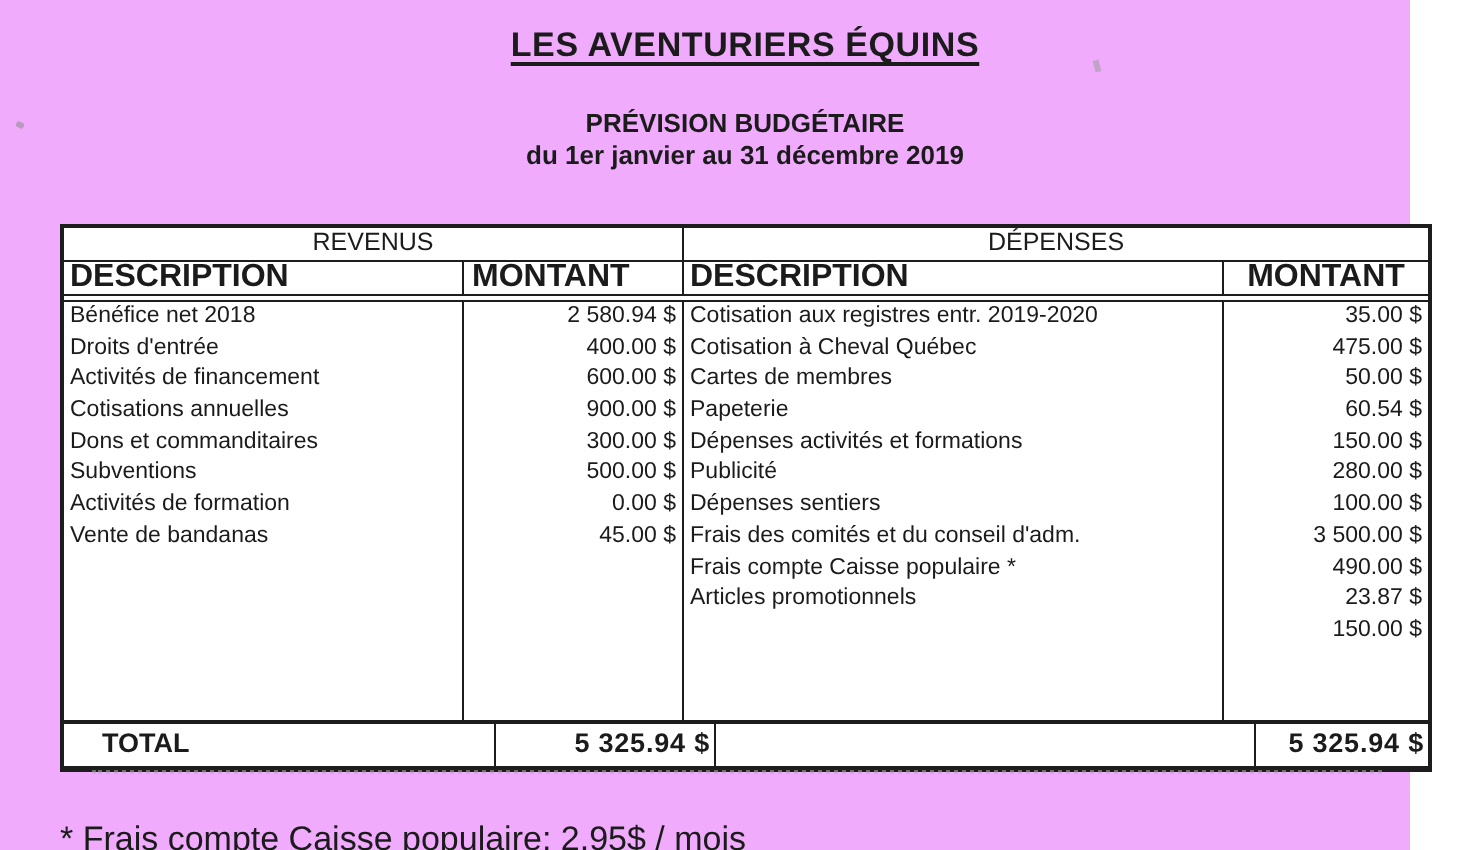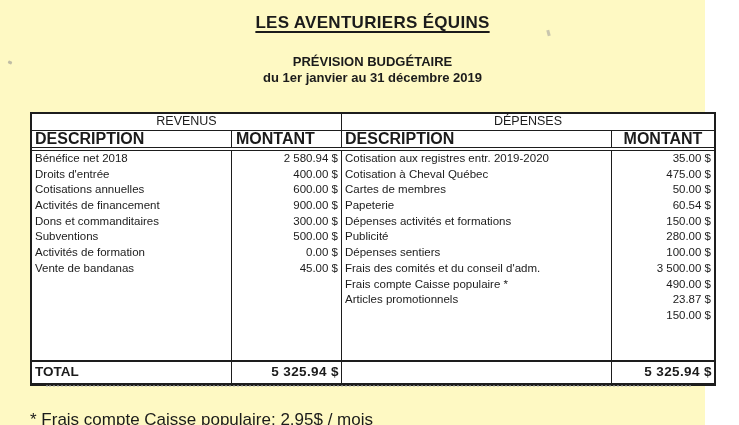--- a/index.html
+++ b/index.html
@@ -2,21 +2,21 @@
 <html><head>
 <meta charset="utf-8">
 <style>
   html,body { margin:0; padding:0; }
   body {
     width:739px; height:425px; overflow:hidden;
     background:#ffffff; color:#1b1b1b;
     font-family:"Liberation Sans", sans-serif;
     -webkit-font-smoothing:antialiased;
   }
-  .sheet { position:relative; width:705px; height:425px; background:#fef9c3; }
+  .sheet { position:relative; width:705px; height:425px; background:#f0abfc; }
 
   
   .doc-title {
     position:absolute; top:13px; left:0; width:745px;
     text-align:center; font-weight:bold; font-size:17px; letter-spacing:.3px;
     text-decoration:underline; text-decoration-thickness:2px; text-underline-offset:3px;
   }
   .doc-subtitle {
     position:absolute; top:54px; left:0; width:745px;
     text-align:center; font-weight:bold; font-size:13px;
@@ -50,21 +50,21 @@
   .hrow2 .c3 { padding-left:3px; }
   .hrow2 .c4 { text-align:center; }
 
   .tbody { height:209px;justify-content:flex-end; }
   .tbody .r { height:15.7px; line-height:15.7px; white-space:nowrap; overflow:hidden; }
   .desccol .r { padding-left:3px; }
   .amtcol .r { text-align:right; padding-right:3px; }
 
   .trow { height:21px; border-top:2px solid #1d1d1d; font-weight:bold; font-size:13.5px; }
   .trow .cell { line-height:20px; white-space:nowrap; }
-  .trow .c1 { padding-left:3px; }
+  .trow .c1 { padding-left:3px;margin-left:16px; }
   .trow .amt { text-align:right; padding-right:2px; letter-spacing:.4px; }
 
   
   .footnote { position:absolute; left:30px; top:410px; font-size:17px; }
 
   
   .smudge {
     position:absolute; left:46px; top:385px; width:645px; height:0;
     border-top:2px dotted #b0b0b0; opacity:.55;
   }
@@ -97,22 +97,22 @@
       <div class="cell w1 c1 vline">DESCRIPTION</div>
       <div class="cell w2 c2 vline">MONTANT</div>
       <div class="cell w3 c3 vline">DESCRIPTION</div>
       <div class="cell w4 c4">MONTANT</div>
     </div>
 
     <div class="frow tbody">
       <div class="col w1 vline desccol" id="rev-desc">
           <div class="r">Bénéfice net 2018</div>
           <div class="r">Droits d'entrée</div>
+          <div class="r">Activités de financement</div>
           <div class="r">Cotisations annuelles</div>
-          <div class="r">Activités de financement</div>
           <div class="r">Dons et commanditaires</div>
           <div class="r">Subventions</div>
           <div class="r">Activités de formation</div>
           <div class="r">Vente de bandanas</div>
         </div>
       <div class="col w2 vline amtcol" id="rev-amt">
           <div class="r">2 580.94 $</div>
           <div class="r">400.00 $</div>
           <div class="r">600.00 $</div>
           <div class="r">900.00 $</div>

